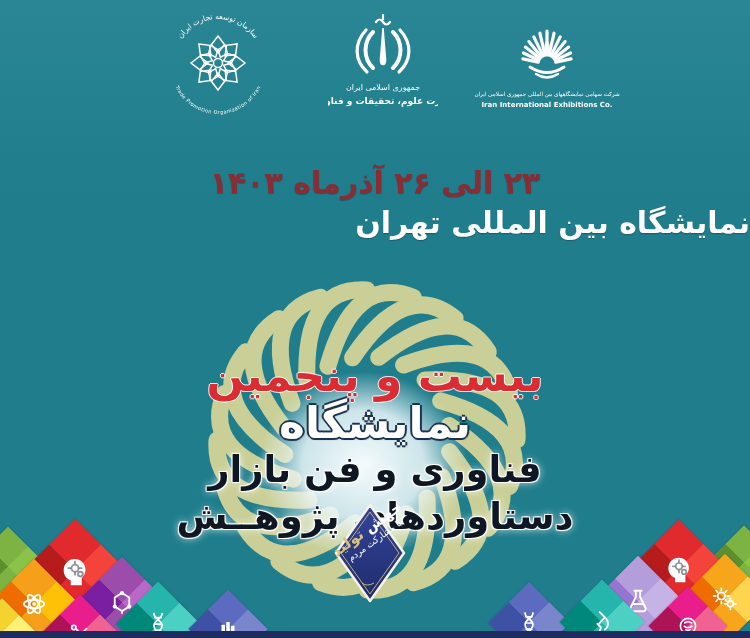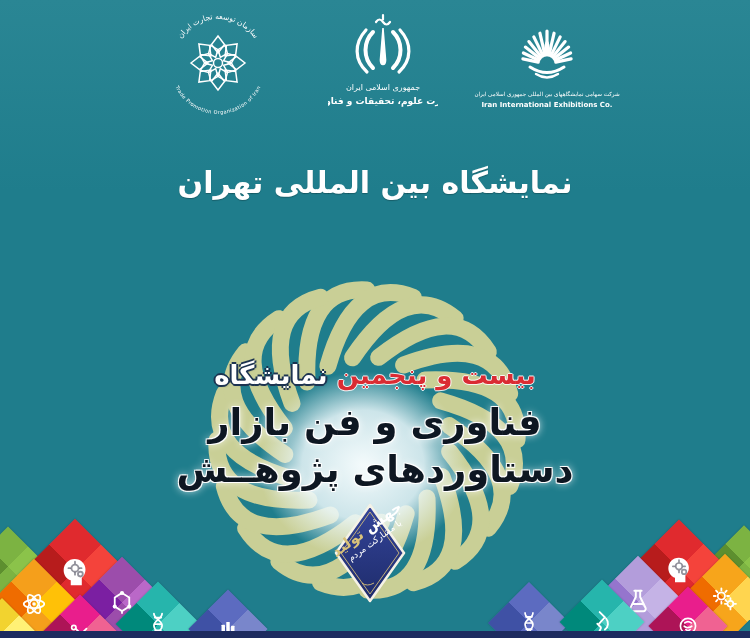--- a/index.html
+++ b/index.html
@@ -14,34 +14,34 @@
   
   .logo{position:absolute; color:#fff;}
   .logo-trade{left:163px; top:8px;}
   .logo-ministry{left:328px; top:10px;}
   .logo-exhibitions{left:462px; top:14px;}
 
   
   .dates{position:absolute; left:0; right:0; top:163px; text-align:center;
          direction:rtl; font-weight:bold; line-height:40px; font-size:30px;}
   .dates .d1{color:var(--date_red); text-shadow:0 1px 1px rgba(0,0,0,.25);}
-  .dates .d2{color:#fff; text-shadow:0 1px 1px rgba(0,0,0,.25);}
+  .dates .d2{color:#fff; text-shadow:0 1px 1px rgba(0,0,0,.25);text-align:right;}
 
   
   .swirl{left:197px; top:270px;}
   .glow{
     left:218px; top:335px; width:290px; height:260px; border-radius:50%;
     background:radial-gradient(closest-side, rgba(248,253,254,.98) 0%,
                rgba(235,247,250,.85) 42%, rgba(215,238,244,0) 72%);
   }
 
   
   .title{position:absolute; left:110px; top:352px; width:530px; text-align:center;
          direction:rtl; font-weight:bold; line-height:47px;}
-  .title .l1{font-size:26px;}
+  .title .l1{font-size:44px;}
   .title .red{color:var(--accent_red);
       text-shadow:-1px 0 0 rgba(255,255,255,.85), 1px 0 0 rgba(255,255,255,.85),
                   0 -1px 0 rgba(255,255,255,.85), 0 1px 0 rgba(255,255,255,.85);}
   .title .white{color:#fff;
       text-shadow:-2px 0 0 var(--outline_navy), 2px 0 0 var(--outline_navy),
                   0 -2px 0 var(--outline_navy), 0 2px 0 var(--outline_navy),
                   1px 1px 2px rgba(10,25,45,.6);}
   .title .dark{font-size:37px; color:var(--dark_text);
       text-shadow:-1px -1px 0 rgba(255,255,255,.9), 1px -1px 0 rgba(255,255,255,.9),
                   -1px 1px 0 rgba(255,255,255,.9), 1px 1px 0 rgba(255,255,255,.9),
@@ -131,20 +131,21 @@
     <g transform="translate(85,50)" stroke="#fff" fill="none" stroke-linecap="round">
       <ellipse cx="0" cy="-16" rx="2.6" ry="7.5" fill="#fff" stroke="none"></ellipse>
       <path d="M-17,3 Q0,14 17,3" stroke-width="3"></path>
       <path d="M-11,10 Q0,17 11,10" stroke-width="2.4"></path>
     </g>
     <text x="85" y="82" font-size="5.6" fill="#fff" text-anchor="middle">شرکت سهامی نمایشگاههای بین المللی جمهوری اسلامی ایران</text>
     <text x="85" y="93" font-size="7" font-weight="bold" fill="#fff" text-anchor="middle">Iran International Exhibitions Co.</text>
   </svg>
 
   <div class="dates">
+    <div class="d1">۲۳ الی ۲۶  آذرماه ۱۴۰۳</div>
     <div class="d2">نمایشگاه بین المللی تهران</div>
   </div>
 
   <svg class="abs swirl" width="340" height="340" viewBox="-170 -170 340 340">
     <g id="blades" fill="none" stroke-linecap="round">
         <path d="M 0 -150 Q -64 -154 -60 -58" stroke="#c9cf96" stroke-width="17" transform="rotate(0)"></path>
         <path d="M 0 -150 Q -64 -154 -60 -58" stroke="#c9cf96" stroke-width="17" transform="rotate(18)"></path>
         <path d="M 0 -150 Q -64 -154 -60 -58" stroke="#c9cf96" stroke-width="17" transform="rotate(36)"></path>
         <path d="M 0 -150 Q -64 -154 -60 -58" stroke="#c9cf96" stroke-width="17" transform="rotate(54)"></path>
         <path d="M 0 -150 Q -64 -154 -60 -58" stroke="#c9cf96" stroke-width="17" transform="rotate(72)"></path>

